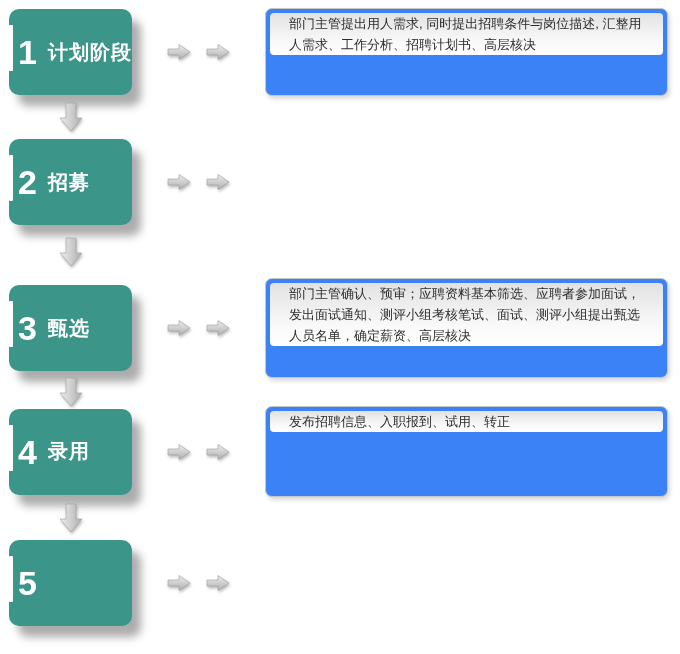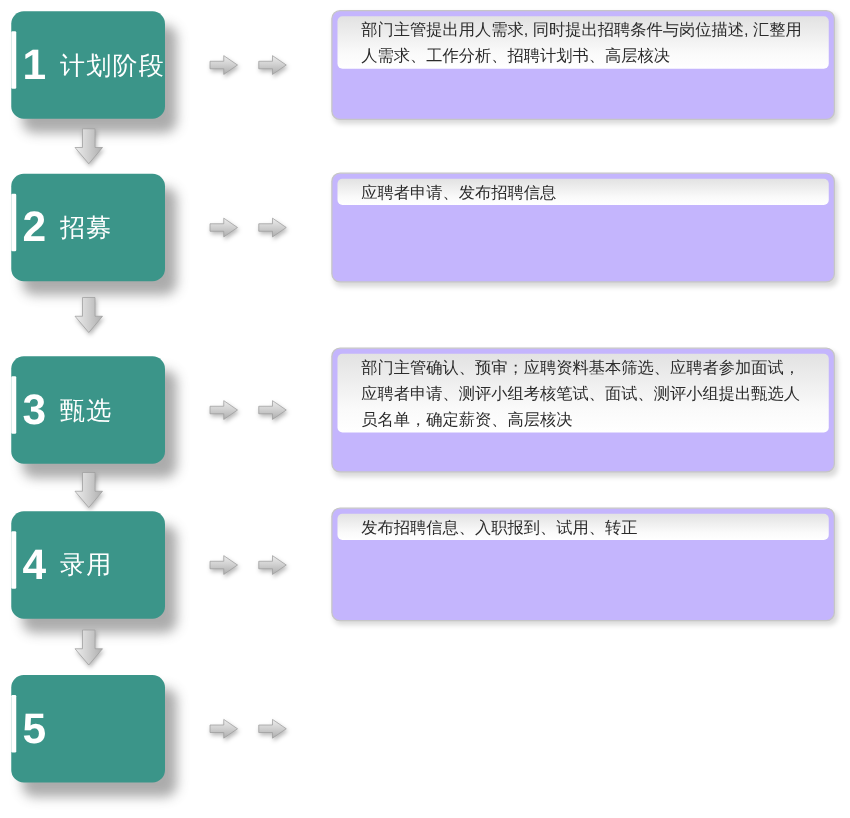--- a/index.html
+++ b/index.html
@@ -39,21 +39,21 @@
     border-radius: 1px;
   }
   .stage-num {
     font-size: 34px;
     font-weight: bold;
     line-height: 1;
     margin-right: 11px;
   }
   .stage-label {
     font-size: 20px;
-    font-weight: normal;
+    font-weight: bold;
     letter-spacing: 1px;
     white-space: nowrap;
   }
 
   
   .flow-arrows {
     flex: none;
     width: 133px;
     display: flex;
     justify-content: center;
@@ -63,21 +63,21 @@
   .arrow-right-svg, .arrow-down-svg {
     filter: drop-shadow(1.5px 2px 1.5px rgba(0,0,0,0.28));
   }
 
   
   .desc-box {
     flex: 1;
     margin-right: 12px;
     border: 1px solid #c6c6c6;
     border-radius: 7px;
-    background: #c4b5fd;
+    background: #3b82f6;
     padding: 4px;
     box-shadow: 2px 3px 4px rgba(0,0,0,0.15);
   }
   .desc-inner {
     height: 100%;
     border-radius: 4px;
     background: linear-gradient(180deg, #e2e2e2 0%, #ededed 32%, #fafafa 70%, #ffffff 100%);
     display: flex;
     align-items: center;
     padding: 0 20px 0 19px;
@@ -153,25 +153,20 @@
       <span class="stage-label">招募</span>
     </div>
     <div class="flow-arrows">
       <svg class="arrow-right-svg" width="26" height="20" viewBox="0 0 26 20">
           <path d="M2 7 H13 V2.5 L24 10 L13 17.5 V13 H2 Z" fill="url(#grad-v)" stroke="#9e9e9e" stroke-width="0.6"></path>
         </svg>
       <svg class="arrow-right-svg" width="26" height="20" viewBox="0 0 26 20">
           <path d="M2 7 H13 V2.5 L24 10 L13 17.5 V13 H2 Z" fill="url(#grad-v)" stroke="#9e9e9e" stroke-width="0.6"></path>
         </svg>
     </div>
-    <div class="desc-box" style="min-height:88px">
-      <div class="desc-inner">
-        <p class="desc-text">应聘者申请、发布招聘信息</p>
-      </div>
-    </div>
   </div>
 
   <div class="arrow-row" style="height:52px">
     <svg class="arrow-down-svg" width="26" height="32" viewBox="0 0 26 32">
         <path d="M8 2 H18 V17 H24 L13 30 L2 17 H8 Z" fill="url(#grad-h)" stroke="#9e9e9e" stroke-width="0.6"></path>
       </svg>
   </div>
 
   <div class="row" style="min-height:100px">
     <div class="stage-box">
@@ -182,21 +177,21 @@
     <div class="flow-arrows">
       <svg class="arrow-right-svg" width="26" height="20" viewBox="0 0 26 20">
           <path d="M2 7 H13 V2.5 L24 10 L13 17.5 V13 H2 Z" fill="url(#grad-v)" stroke="#9e9e9e" stroke-width="0.6"></path>
         </svg>
       <svg class="arrow-right-svg" width="26" height="20" viewBox="0 0 26 20">
           <path d="M2 7 H13 V2.5 L24 10 L13 17.5 V13 H2 Z" fill="url(#grad-v)" stroke="#9e9e9e" stroke-width="0.6"></path>
         </svg>
     </div>
     <div class="desc-box" style="min-height:100px">
       <div class="desc-inner">
-        <p class="desc-text">部门主管确认、预审；应聘资料基本筛选、应聘者参加面试，应聘者申请、测评小组考核笔试、面试、测评小组提出甄选人员名单，确定薪资、高层核决</p>
+        <p class="desc-text">部门主管确认、预审；应聘资料基本筛选、应聘者参加面试，发出面试通知、测评小组考核笔试、面试、测评小组提出甄选人员名单，确定薪资、高层核决</p>
       </div>
     </div>
   </div>
 
   <div class="arrow-row" style="height:28px">
     <svg class="arrow-down-svg" width="26" height="32" viewBox="0 0 26 32">
         <path d="M8 2 H18 V17 H24 L13 30 L2 17 H8 Z" fill="url(#grad-h)" stroke="#9e9e9e" stroke-width="0.6"></path>
       </svg>
   </div>
 

